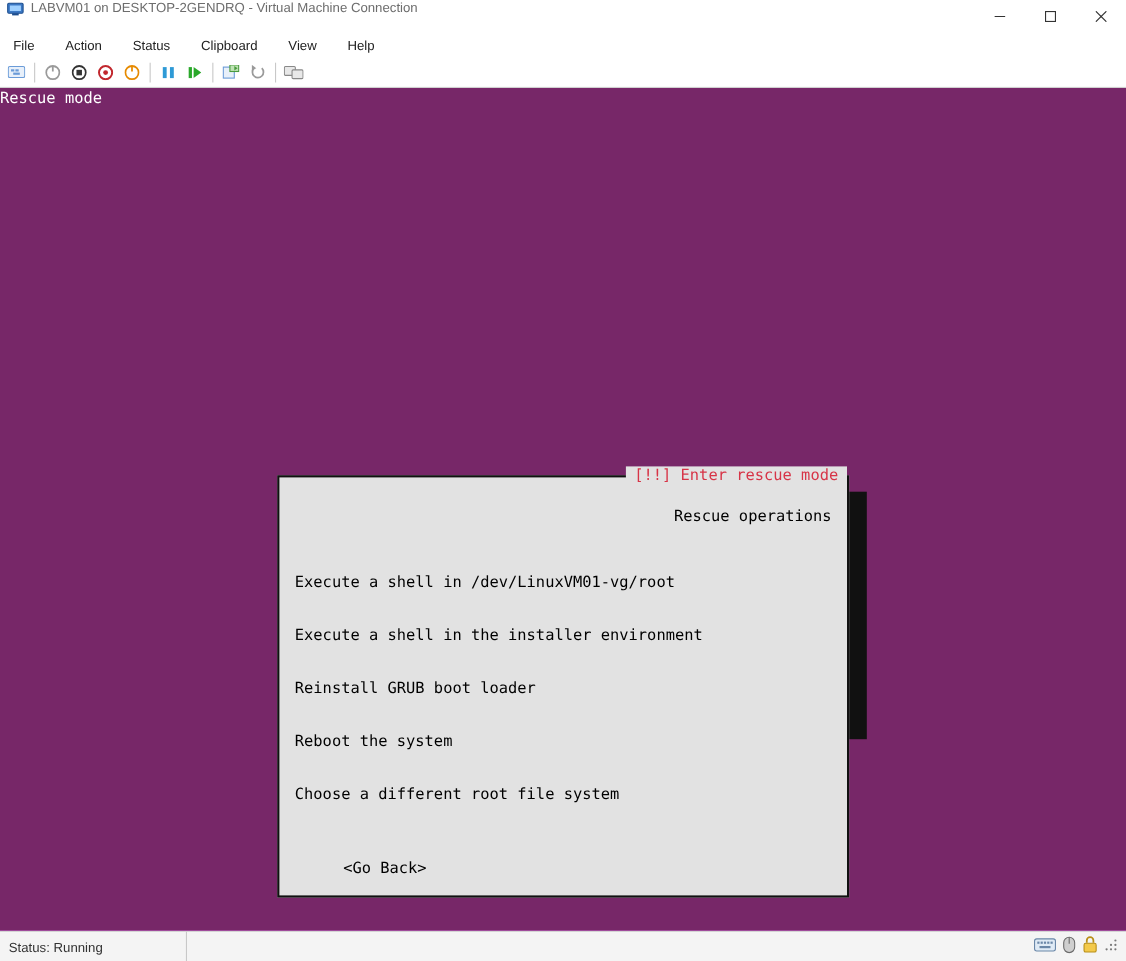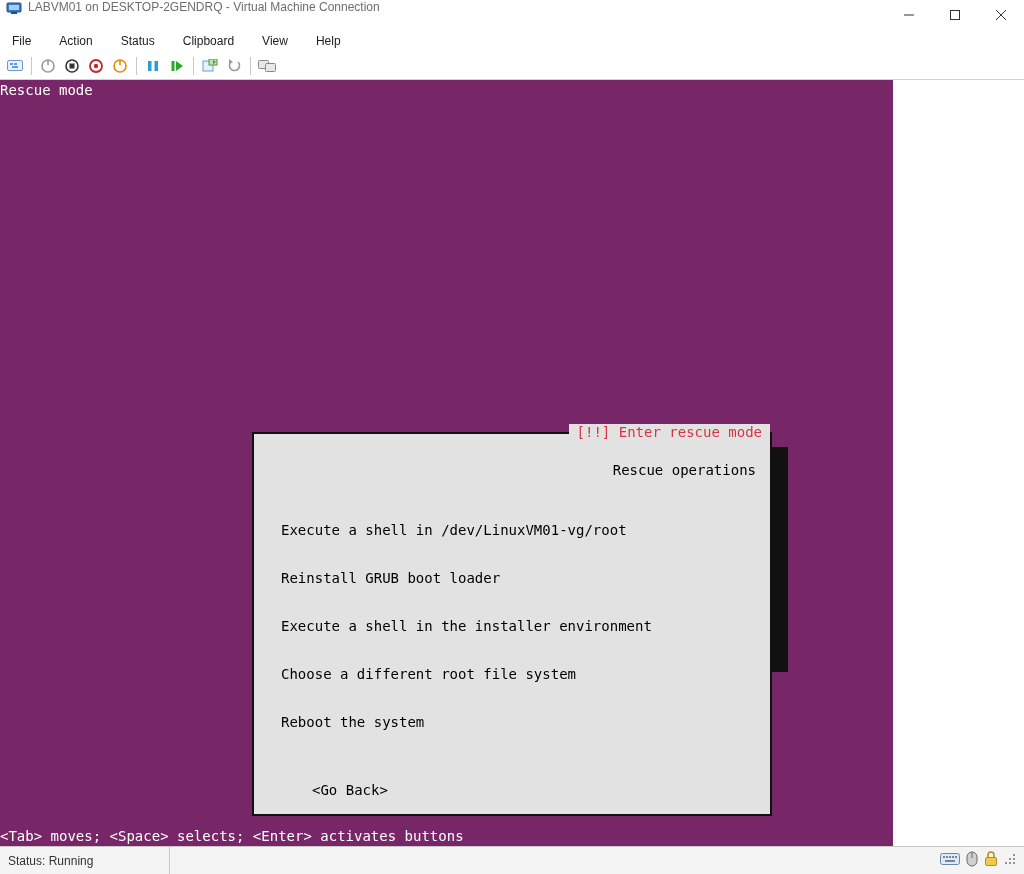--- a/index.html
+++ b/index.html
@@ -13,31 +13,31 @@
   .win-btn { width: 46px; height: 30px; display: flex; align-items: center; justify-content: center; color: #4b4b4b; }
   .win-btn svg { width: 10px; height: 10px; }
   
   .menubar { height: 22px; display: flex; align-items: center; gap: 12px; padding: 0 4px; background: #ffffff; color: #222; }
   .menubar .menu-item { padding: 2px 8px; font-size: 12px; }
   
   .toolbar { height: 28px; display: flex; align-items: center; gap: 2px; padding: 0 4px; background: #ffffff; border-bottom: 1px solid #d0d0d0; }
   .tool-btn { width: 22px; height: 22px; display: flex; align-items: center; justify-content: center; border-radius: 2px; }
   .tool-sep { width: 1px; height: 18px; background: #c8c8c8; margin: 0 3px; }
   
-  .vm-area { position: relative; width: 893px; height: 766px; background: #d946ef; }
+  .vm-area { position: relative; width: 1024px; height: 766px; background: #d946ef; }
   .vm-screen { position: absolute; inset: 0; background: #772768; font-family: "DejaVu Sans Mono", "Courier New", monospace; font-size: 14px; line-height: 16px; color: #fff; }
   .vm-header { position: absolute; left: 0; top: 2px; color: #ffffff; }
   .vm-footer { position: absolute; left: 0; bottom: 2px; color: #ffffff; white-space: pre; }
   
   .dlg-shadow { position: absolute; left: 268px; top: 367px; width: 520px; height: 225px; background: #111; }
   .dlg { position: absolute; left: 252px; top: 352px; width: 520px; background: #e2e2e2; border: 2px solid #111; color: #000; padding: 12px 14px 16px 14px; }
   .dlg-title-wrap { position: absolute; top: -10px; left: 0; width: 100%; text-align: right; }
   .dlg-title { display: inline-block; background: #e2e2e2; padding: 0 8px; color: #d73447; }
   .dlg-section { margin: 16px 0 12px 0; text-align: right; }
-  .dlg-options { margin-left: 13px; white-space: pre; }
+  .dlg-options { margin-left: 0; white-space: pre; }
   .dlg-opt { display: block; }
   .dlg-opt.selected { background: #e24a3b; color: #fff; display: inline; }
   .dlg-goback { margin-top: 20px; margin-left: 44px; }
   
   .statusbar { height: 28px; display: flex; align-items: center; border-top: 1px solid #c8c8c8; background: #f4f4f4; color: #333; font-size: 12px; }
   .statusbar .status-cell { padding: 0 8px; height: 100%; display: flex; align-items: center; border-right: 1px solid #c8c8c8; min-width: 170px; }
   .statusbar .spacer { flex: 1; }
   .status-icons { display: flex; align-items: center; gap: 6px; padding: 0 8px; }
 </style>
 </head>
@@ -157,29 +157,28 @@
     <div class="vm-header">Rescue mode</div>
 
     <div class="dlg-shadow"></div>
     <div class="dlg">
       <div class="dlg-title-wrap">
         <span class="dlg-title">[!!] Enter rescue mode</span>
       </div>
       <div class="dlg-section">Rescue operations</div>
       <div class="dlg-options">
         <span class="dlg-opt">Execute a shell in /dev/LinuxVM01-vg/root</span>
+        <span class="dlg-opt">Execute a shell in the installer environment</span>
         <span class="dlg-opt">Reinstall GRUB boot loader</span>
-        <span class="dlg-opt">Execute a shell in the installer environment</span>
+        <span class="dlg-opt">Reboot the system</span>
         <span class="dlg-opt">Choose a different root file system</span>
-        <span class="dlg-opt">Reboot the system</span>
       </div>
       <div class="dlg-goback">&lt;Go Back&gt;</div>
     </div>
 
-    <div class="vm-footer">&lt;Tab&gt; moves; &lt;Space&gt; selects; &lt;Enter&gt; activates buttons</div>
   </div>
 </div>
 
 <div class="statusbar">
   <div class="status-cell">Status: Running</div>
   <div class="spacer"></div>
   <div class="status-icons">
     <span><svg width="20" height="14" viewBox="0 0 20 14">
           <rect x="0.5" y="1.5" width="19" height="11" rx="2" fill="#dfeaf5" stroke="#6a87a8"></rect>
           <rect x="3" y="4" width="2" height="2" fill="#6a87a8"></rect>

